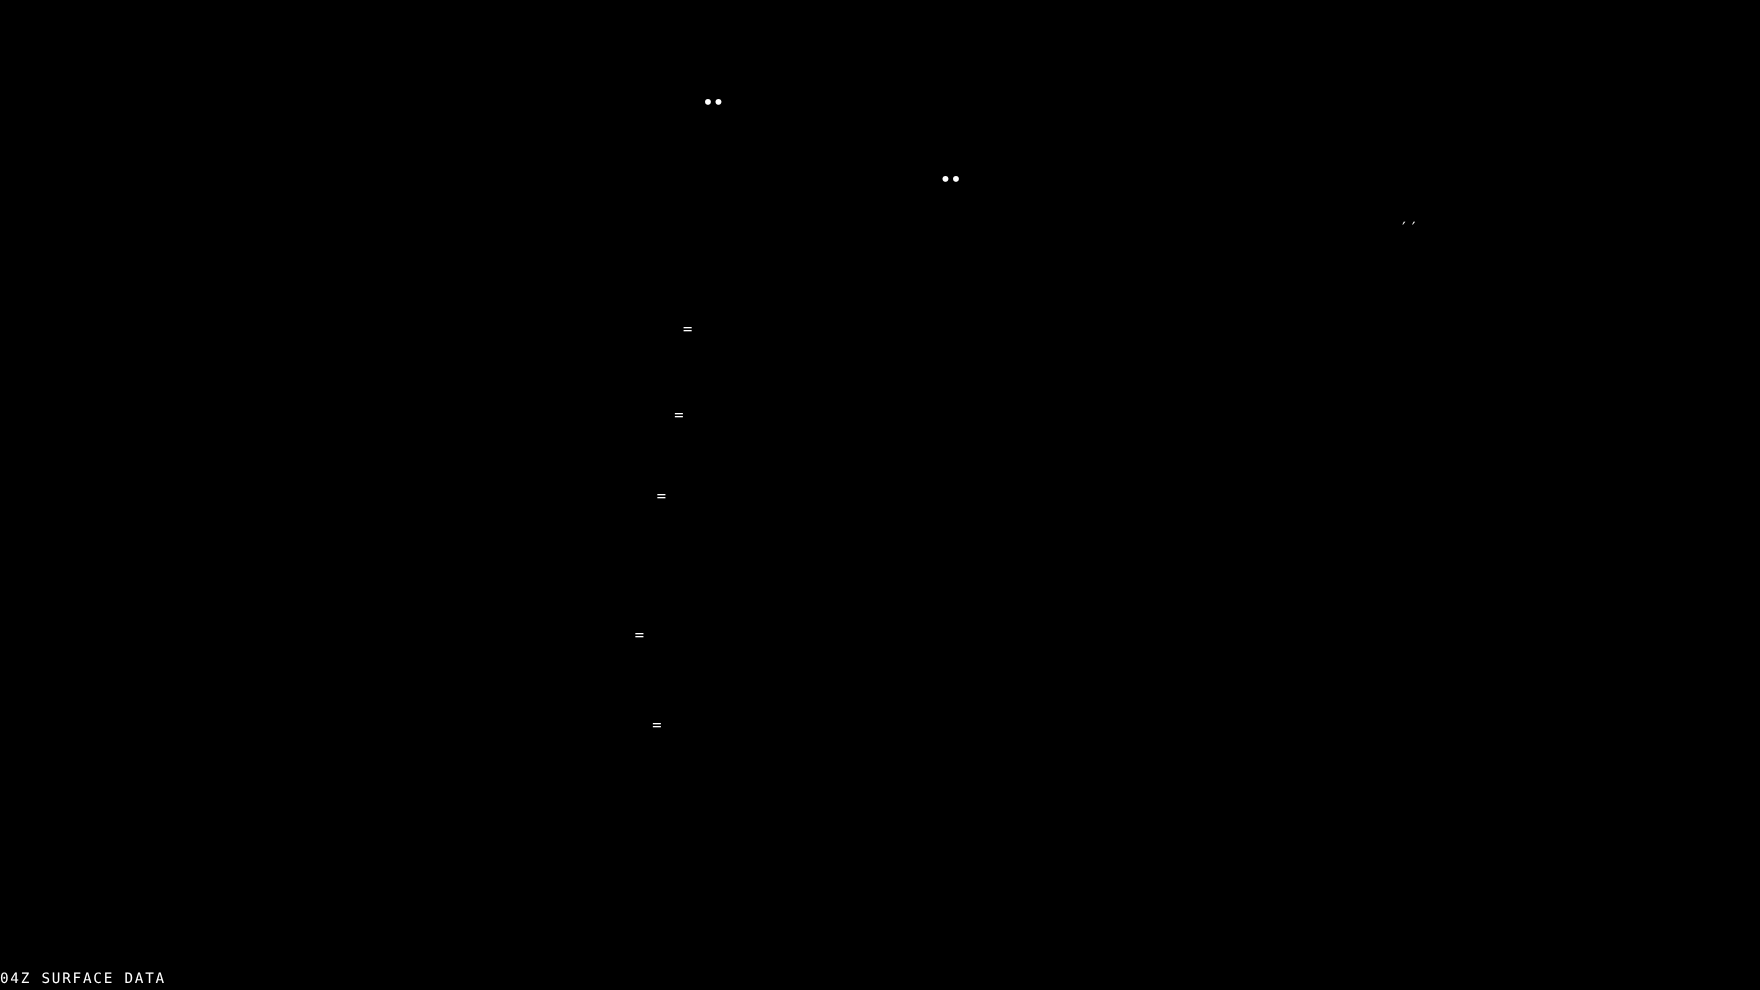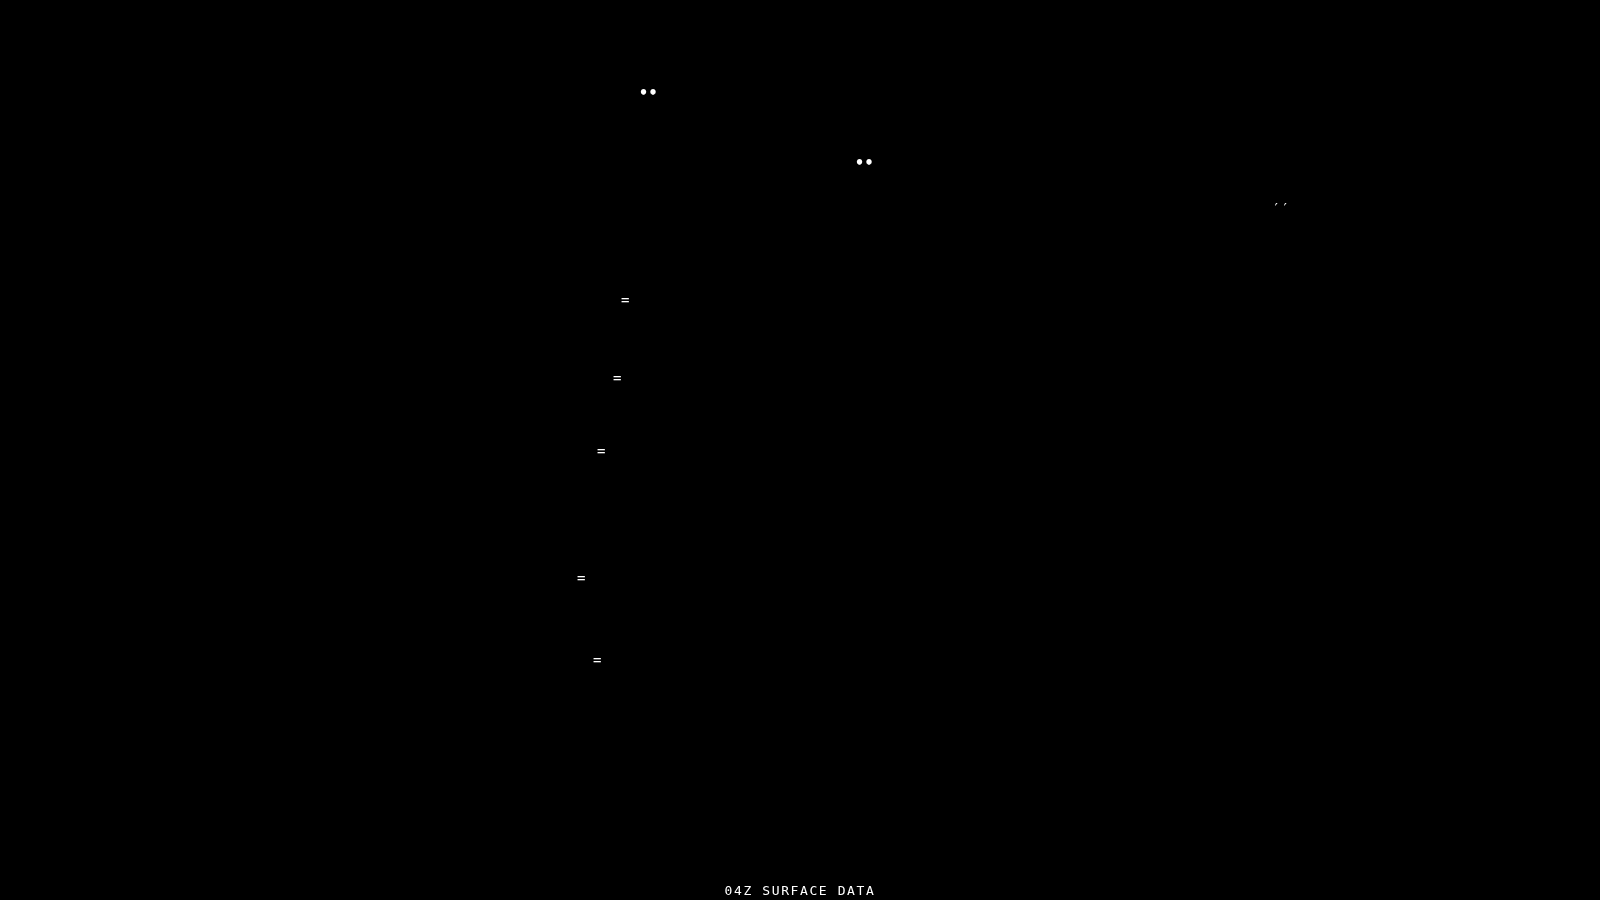--- a/index.html
+++ b/index.html
@@ -33,21 +33,20 @@
   .marker.eq {
     font-size: 14px;
   }
   .marker.tick {
     font-size: 14px;
   }
   #caption {
     position: absolute;
     left: 0;
     width: 100%;
-    text-align: center;
     color: #ffffff;
     font-family: "DejaVu Sans Mono", monospace;
     font-size: 13px;
     letter-spacing: 1.6px;
     white-space: pre;
     user-select: none;
   }
 </style>
 </head>
 <body>

